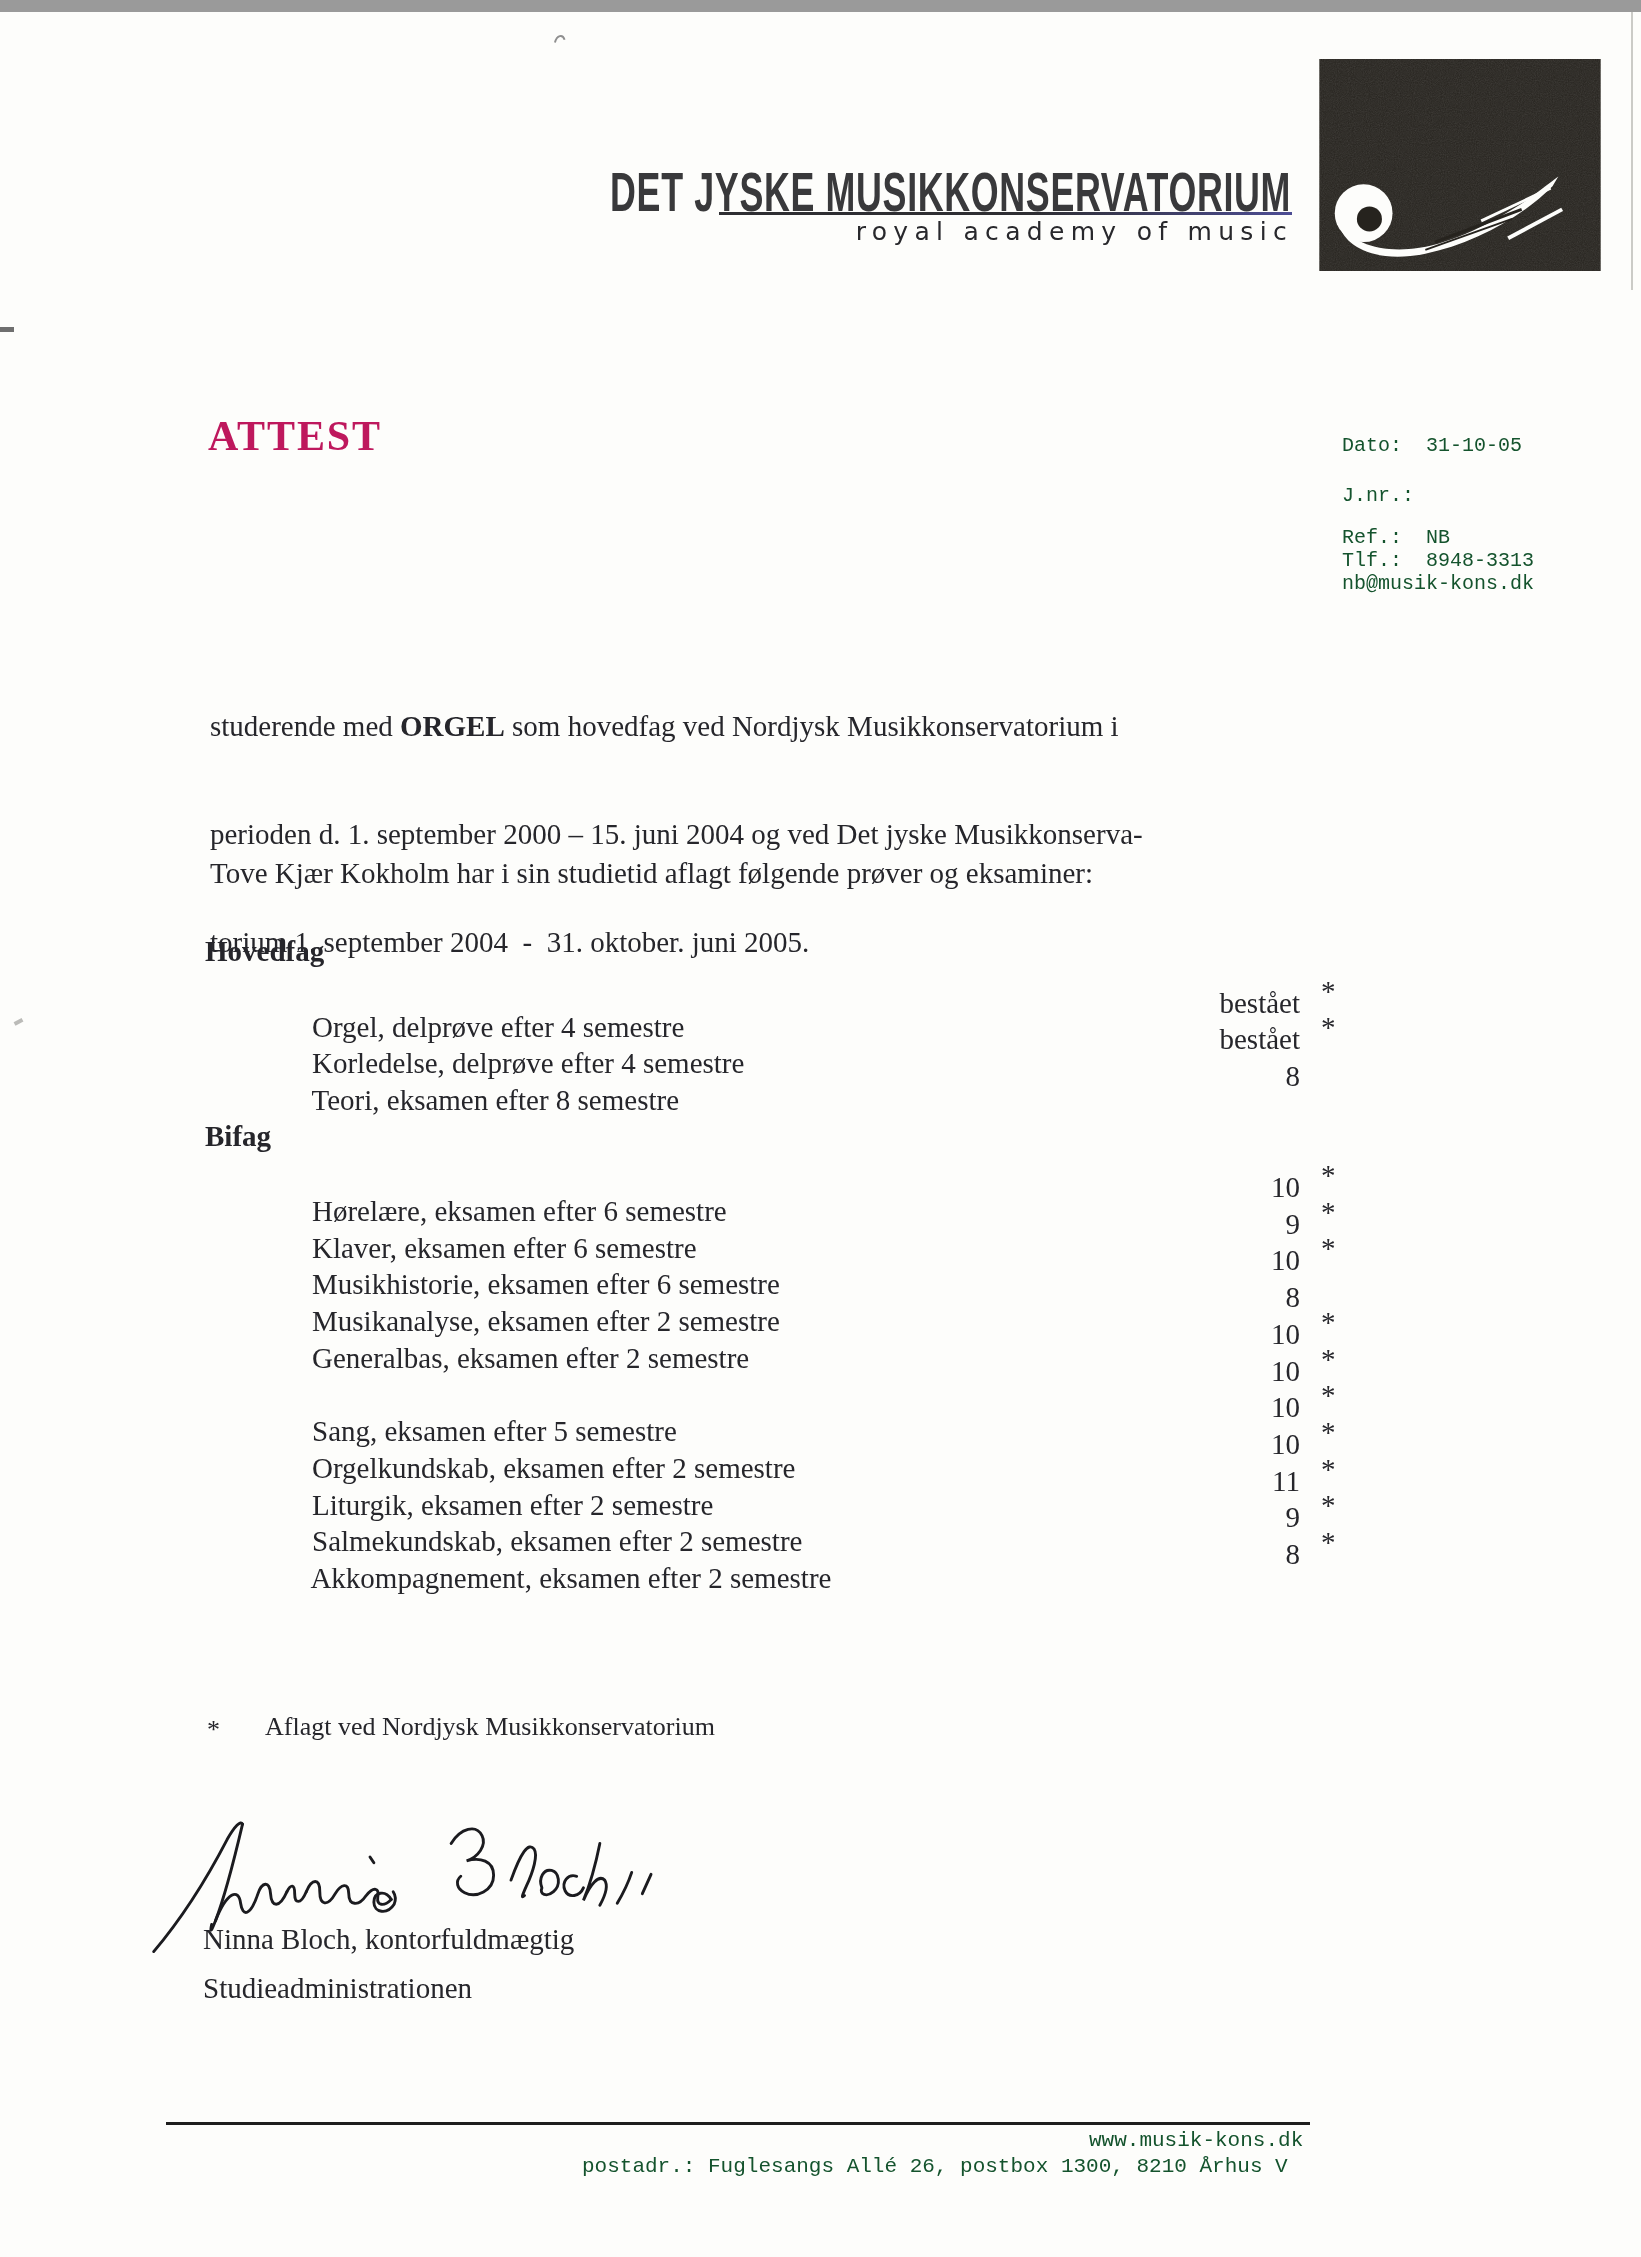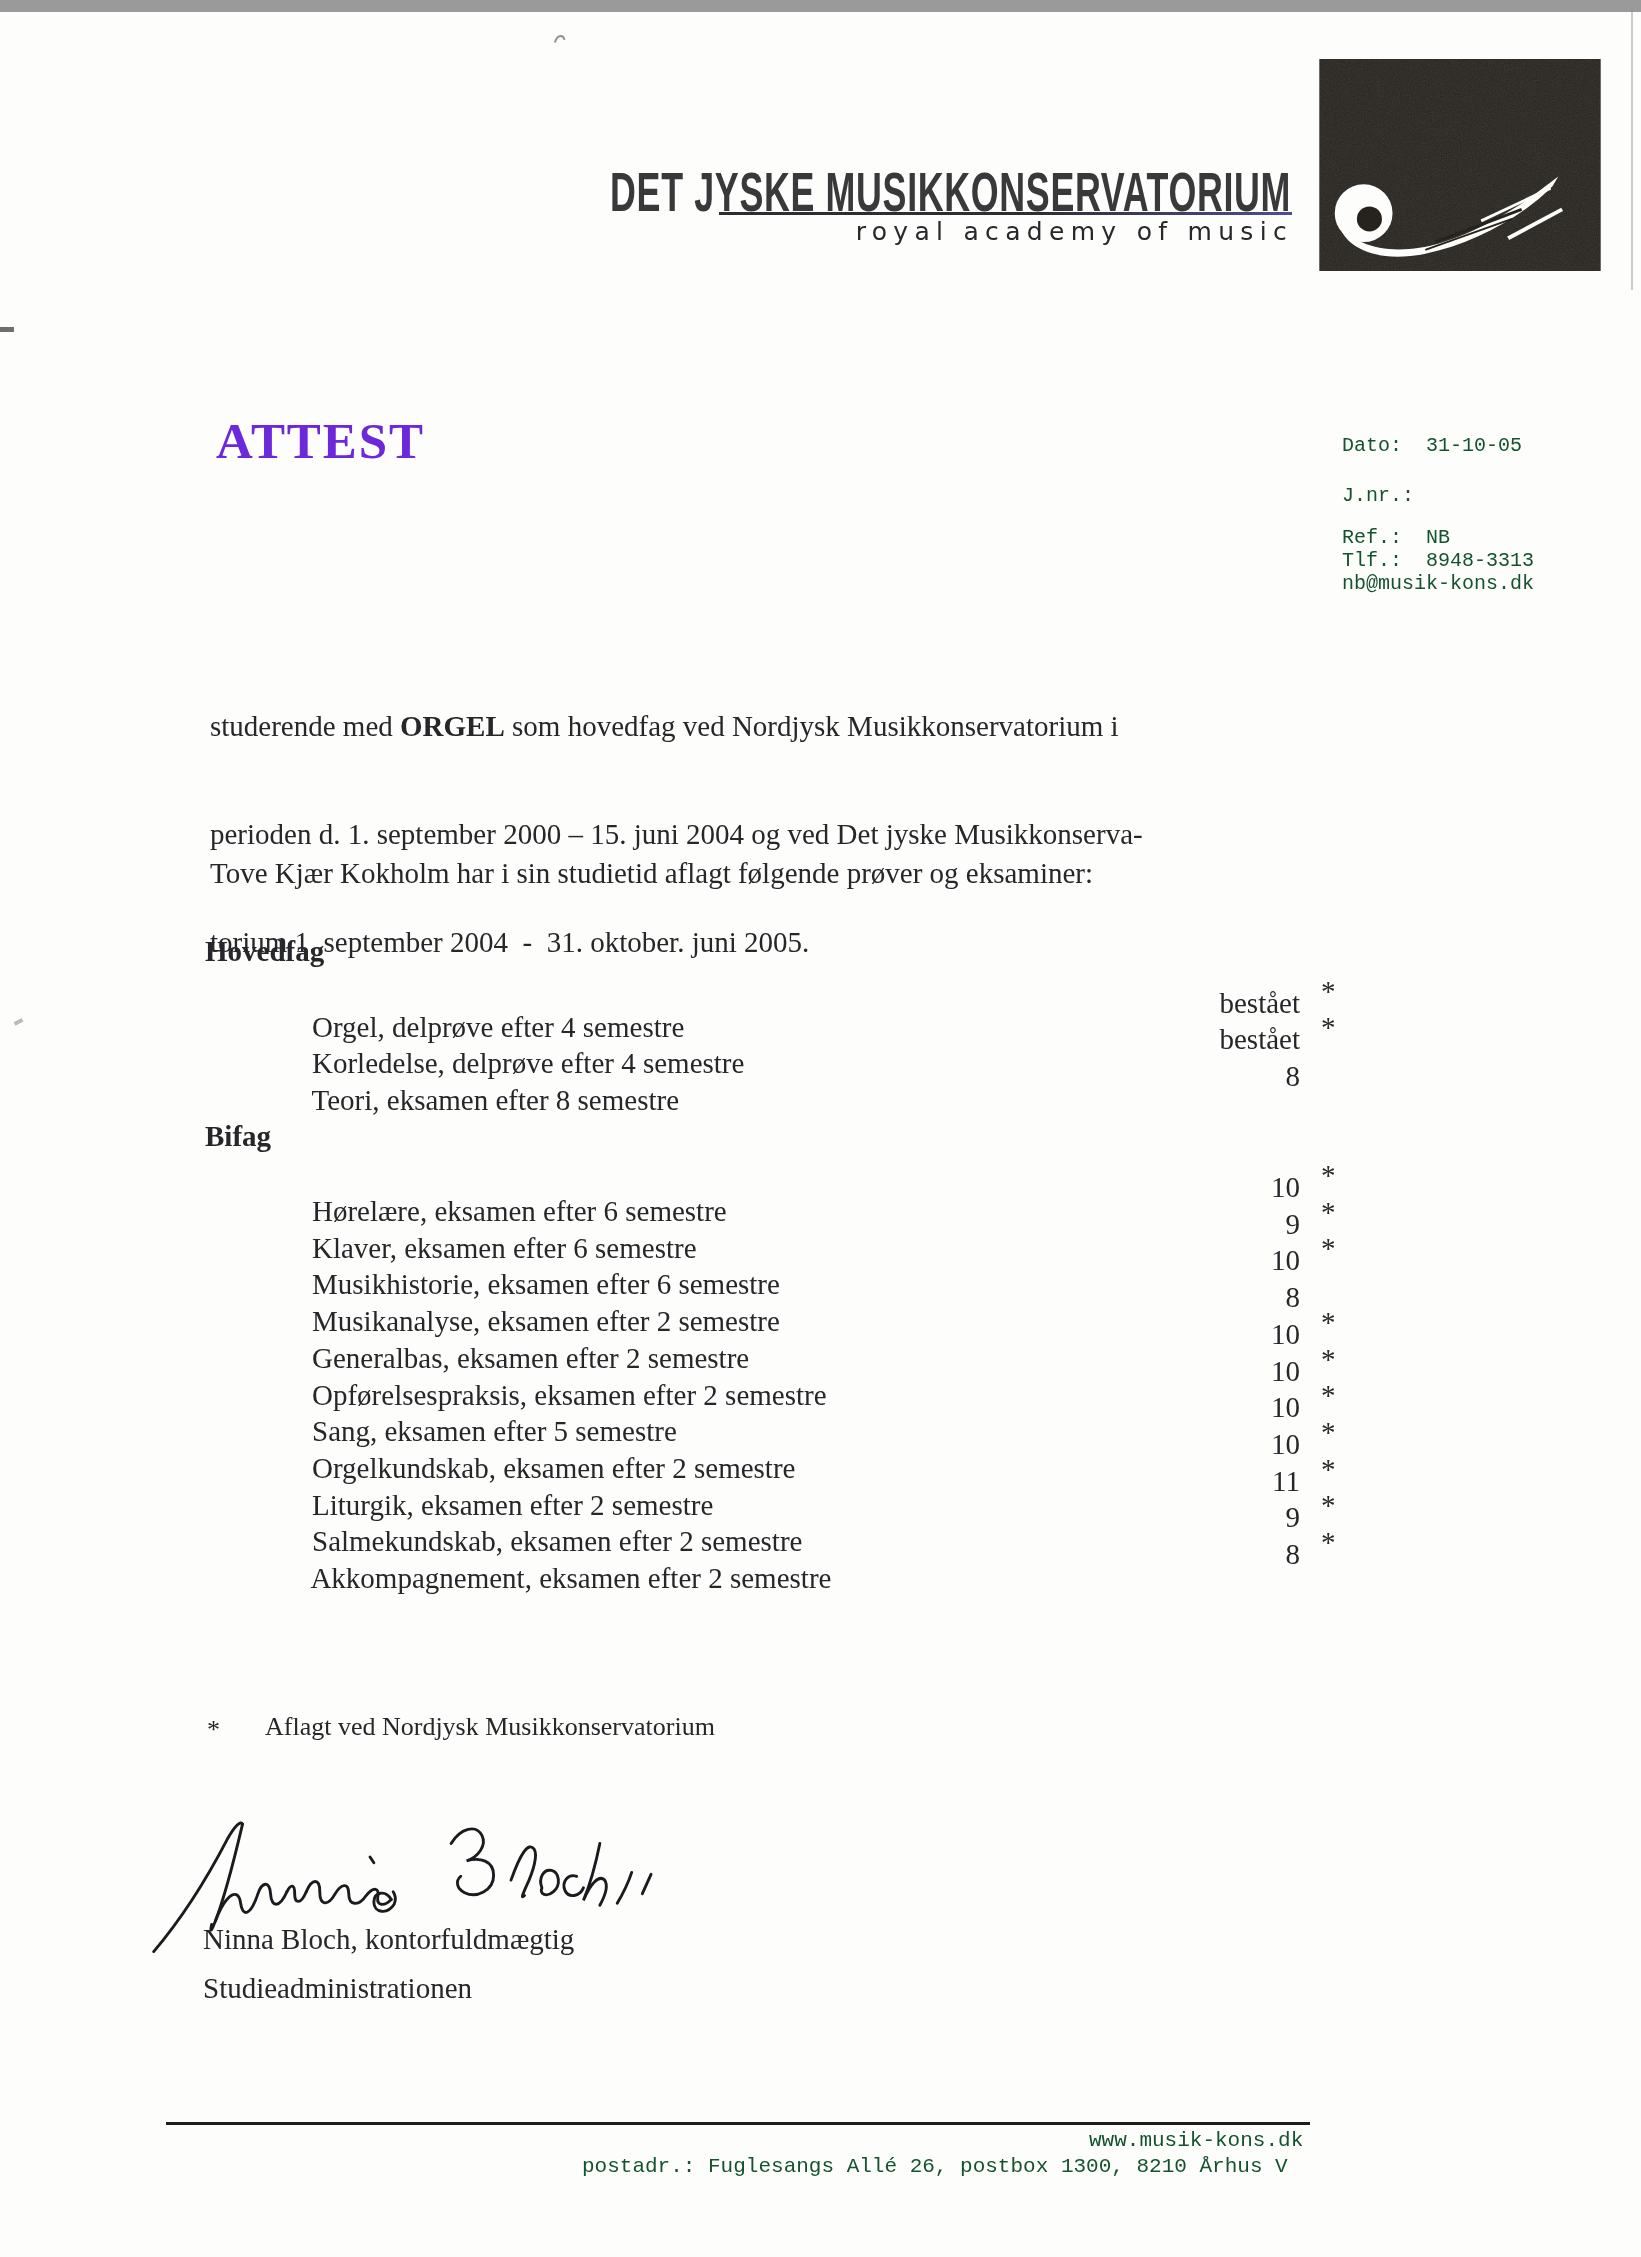--- a/index.html
+++ b/index.html
@@ -21,21 +21,21 @@
   }
   .lh-underline{left:719px;top:200px;width:573px;height:2.9px;
     background:linear-gradient(to right,#2e2e32 55%,#4d4d94);}
   .lh-sub{
     right:348px;top:205px;font-family:"DejaVu Sans",sans-serif;font-size:25px;
     color:#28282c;letter-spacing:6.3px;
   }
   .logo-box{left:1303px;top:29px;width:282px;height:212px;}
 
   
-  .doc-title{left:216px;top:398px;font-size:51px;font-weight:bold;letter-spacing:1.9px;color:#6d28d9;}
+  .doc-title{left:208px;top:398px;font-size:42px;font-weight:bold;letter-spacing:1.9px;color:#be185d;}
   .il0{top:422px}.il1{top:472px}.il2{top:514px}.il3{top:537px}.il4{top:560px}
   .info-line{left:1342px;}
 
   
   .para{left:210px;top:624px;font-size:29px;line-height:36px;}
   .intro{left:210px;top:843px;font-size:29px;}
 
   .sec-head{left:205px;font-size:29px;font-weight:bold;}
   .row{position:absolute;left:283px;width:1072px;font-size:29px;white-space:pre;}
   .row .grade{position:absolute;right:55px;top:12px;}
@@ -143,21 +143,20 @@
     <span class="subj">Musikanalyse, eksamen efter 2 semestre</span>
     <span class="grade">8</span>
     <span class="ast"></span>
   </div>
   <div class="row serif" style="top:1292px">
     <span class="subj">Generalbas, eksamen efter 2 semestre</span>
     <span class="grade">10</span>
     <span class="ast">*</span>
   </div>
   <div class="row serif" style="top:1329px">
-    <span class="subj">Opførelsespraksis, eksamen efter 2 semestre</span>
     <span class="grade">10</span>
     <span class="ast">*</span>
   </div>
   <div class="row serif" style="top:1365px">
     <span class="subj">Sang, eksamen efter 5 semestre</span>
     <span class="grade">10</span>
     <span class="ast">*</span>
   </div>
   <div class="row serif" style="top:1402px">
     <span class="subj">Orgelkundskab, eksamen efter 2 semestre</span>

